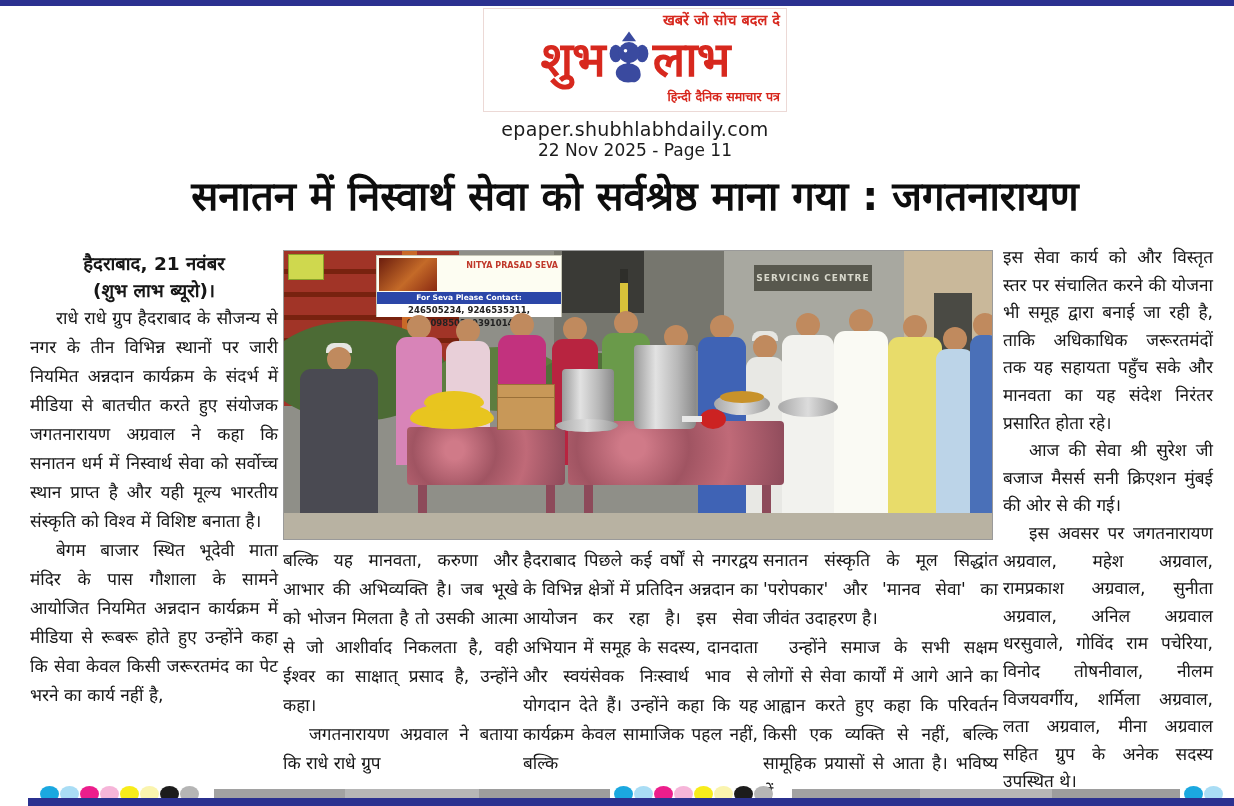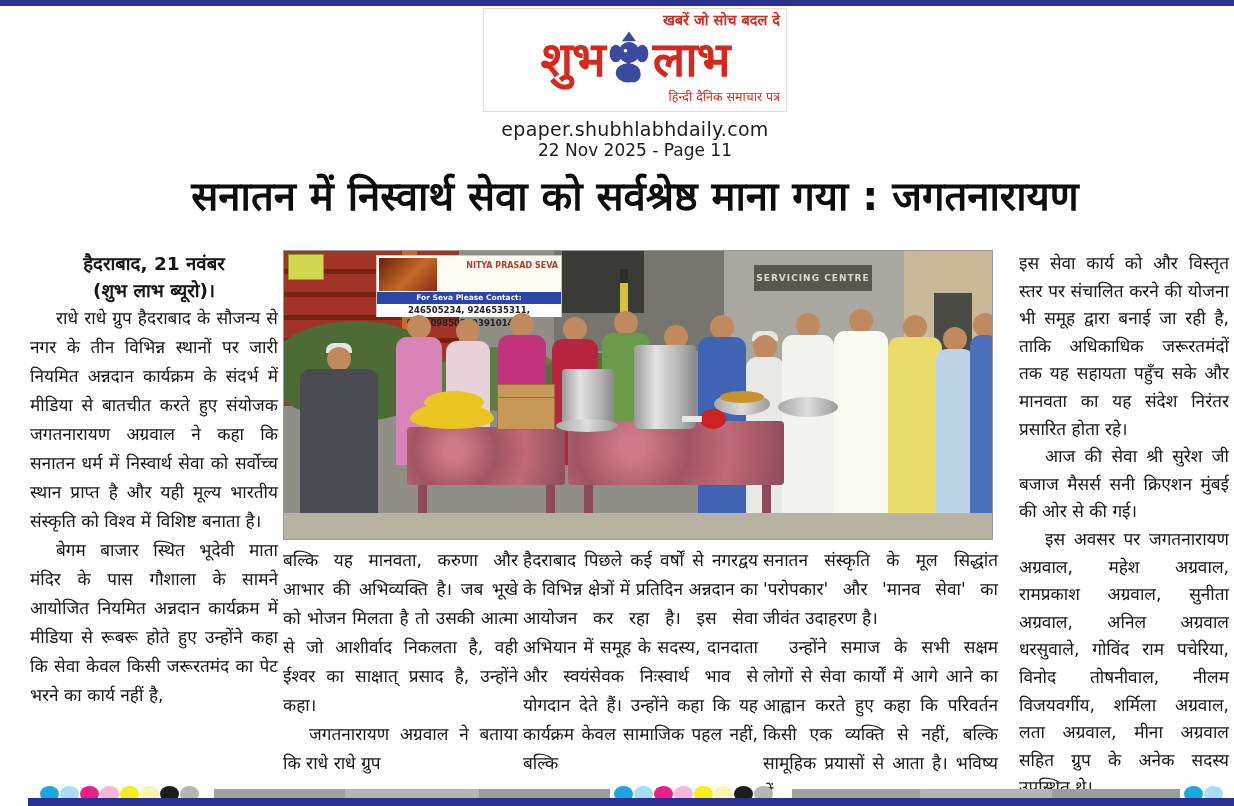--- a/index.html
+++ b/index.html
@@ -9,36 +9,36 @@
   .bar-top{position:absolute;left:0;top:0;width:100%;height:6px;background:var(--brand-blue);}
   .bar-right{position:absolute;right:0;top:238px;bottom:0;width:8px;background:var(--brand-blue);z-index:6;}
   .bar-bottom{position:absolute;left:28px;right:0;bottom:0;height:8px;background:var(--brand-blue);z-index:5;}
   
   .masthead{position:absolute;left:50%;top:8px;width:304px;height:104px;margin-left:-152px;
             background:#fff;border:1px solid #ecd9d6;box-sizing:border-box;padding:2px 6px;}
   .tagline{text-align:right;color:var(--brand-red);font-weight:bold;font-size:14.5px;line-height:18px;}
   .logo-row{display:flex;align-items:center;justify-content:center;height:60px;}
   .logo-word{color:var(--brand-red);font-weight:bold;font-size:48px;line-height:1;letter-spacing:-1px;}
   .ganesh{flex:0 0 auto;margin:0 2px;}
-  .m-subtitle{text-align:right;color:var(--brand-red);font-weight:normal;font-size:12.5px;line-height:16px;}
+  .m-subtitle{text-align:right;color:var(--brand-red);font-weight:bold;font-size:12.5px;line-height:16px;}
   
   .site-line{position:absolute;top:118px;left:0;width:100%;text-align:center;font-size:19px;color:#1c1c1c;letter-spacing:.3px;}
   .date-line{position:absolute;top:140px;left:0;width:100%;text-align:center;font-size:17px;color:#1c1c1c;}
   
   .headline{position:absolute;top:172px;left:24px;right:24px;text-align:center;
             font-size:40px;font-weight:bold;color:#0d0d0d;line-height:1.2;}
   
   .col{position:absolute;font-size:17.2px;line-height:29px;text-align:justify;color:#161616;}
   .col p{margin:0;}
   .col p.indent{text-indent:26px;}
   #col1{left:30px;top:250px;width:248px;}
   #col2{left:283px;top:546px;width:235px;}
   #col3{left:523px;top:546px;width:235px;}
   #col4{left:763px;top:546px;width:235px;}
-  #col5{left:1003px;top:250px;width:210px;line-height:27.6px;margin-left:16px;}
+  #col5{left:1003px;top:244px;width:210px;line-height:27.6px;}
   .dateline{font-weight:bold;text-align:center;font-size:18.5px;line-height:27px;}
   
   .photo{position:absolute;left:283px;top:250px;width:710px;height:290px;background:#8f8f88;
          border:1px solid #9a9a9a;box-sizing:border-box;overflow:hidden;}
   .photo *{position:absolute;box-sizing:border-box;}
   .ph-store{left:0;top:0;width:175px;height:155px;
     background:repeating-linear-gradient(180deg,#a13427 0 18px,#78220f 18px 23px);}
   .ph-pillar{left:118px;top:0;width:15px;height:155px;background:#c96a28;}
   .ph-sign-yellow{left:4px;top:3px;width:36px;height:26px;background:#cfd84e;border:1px solid #8aa32a;}
   .ph-shutter{left:270px;top:0;width:175px;height:100px;background:#76766e;}

